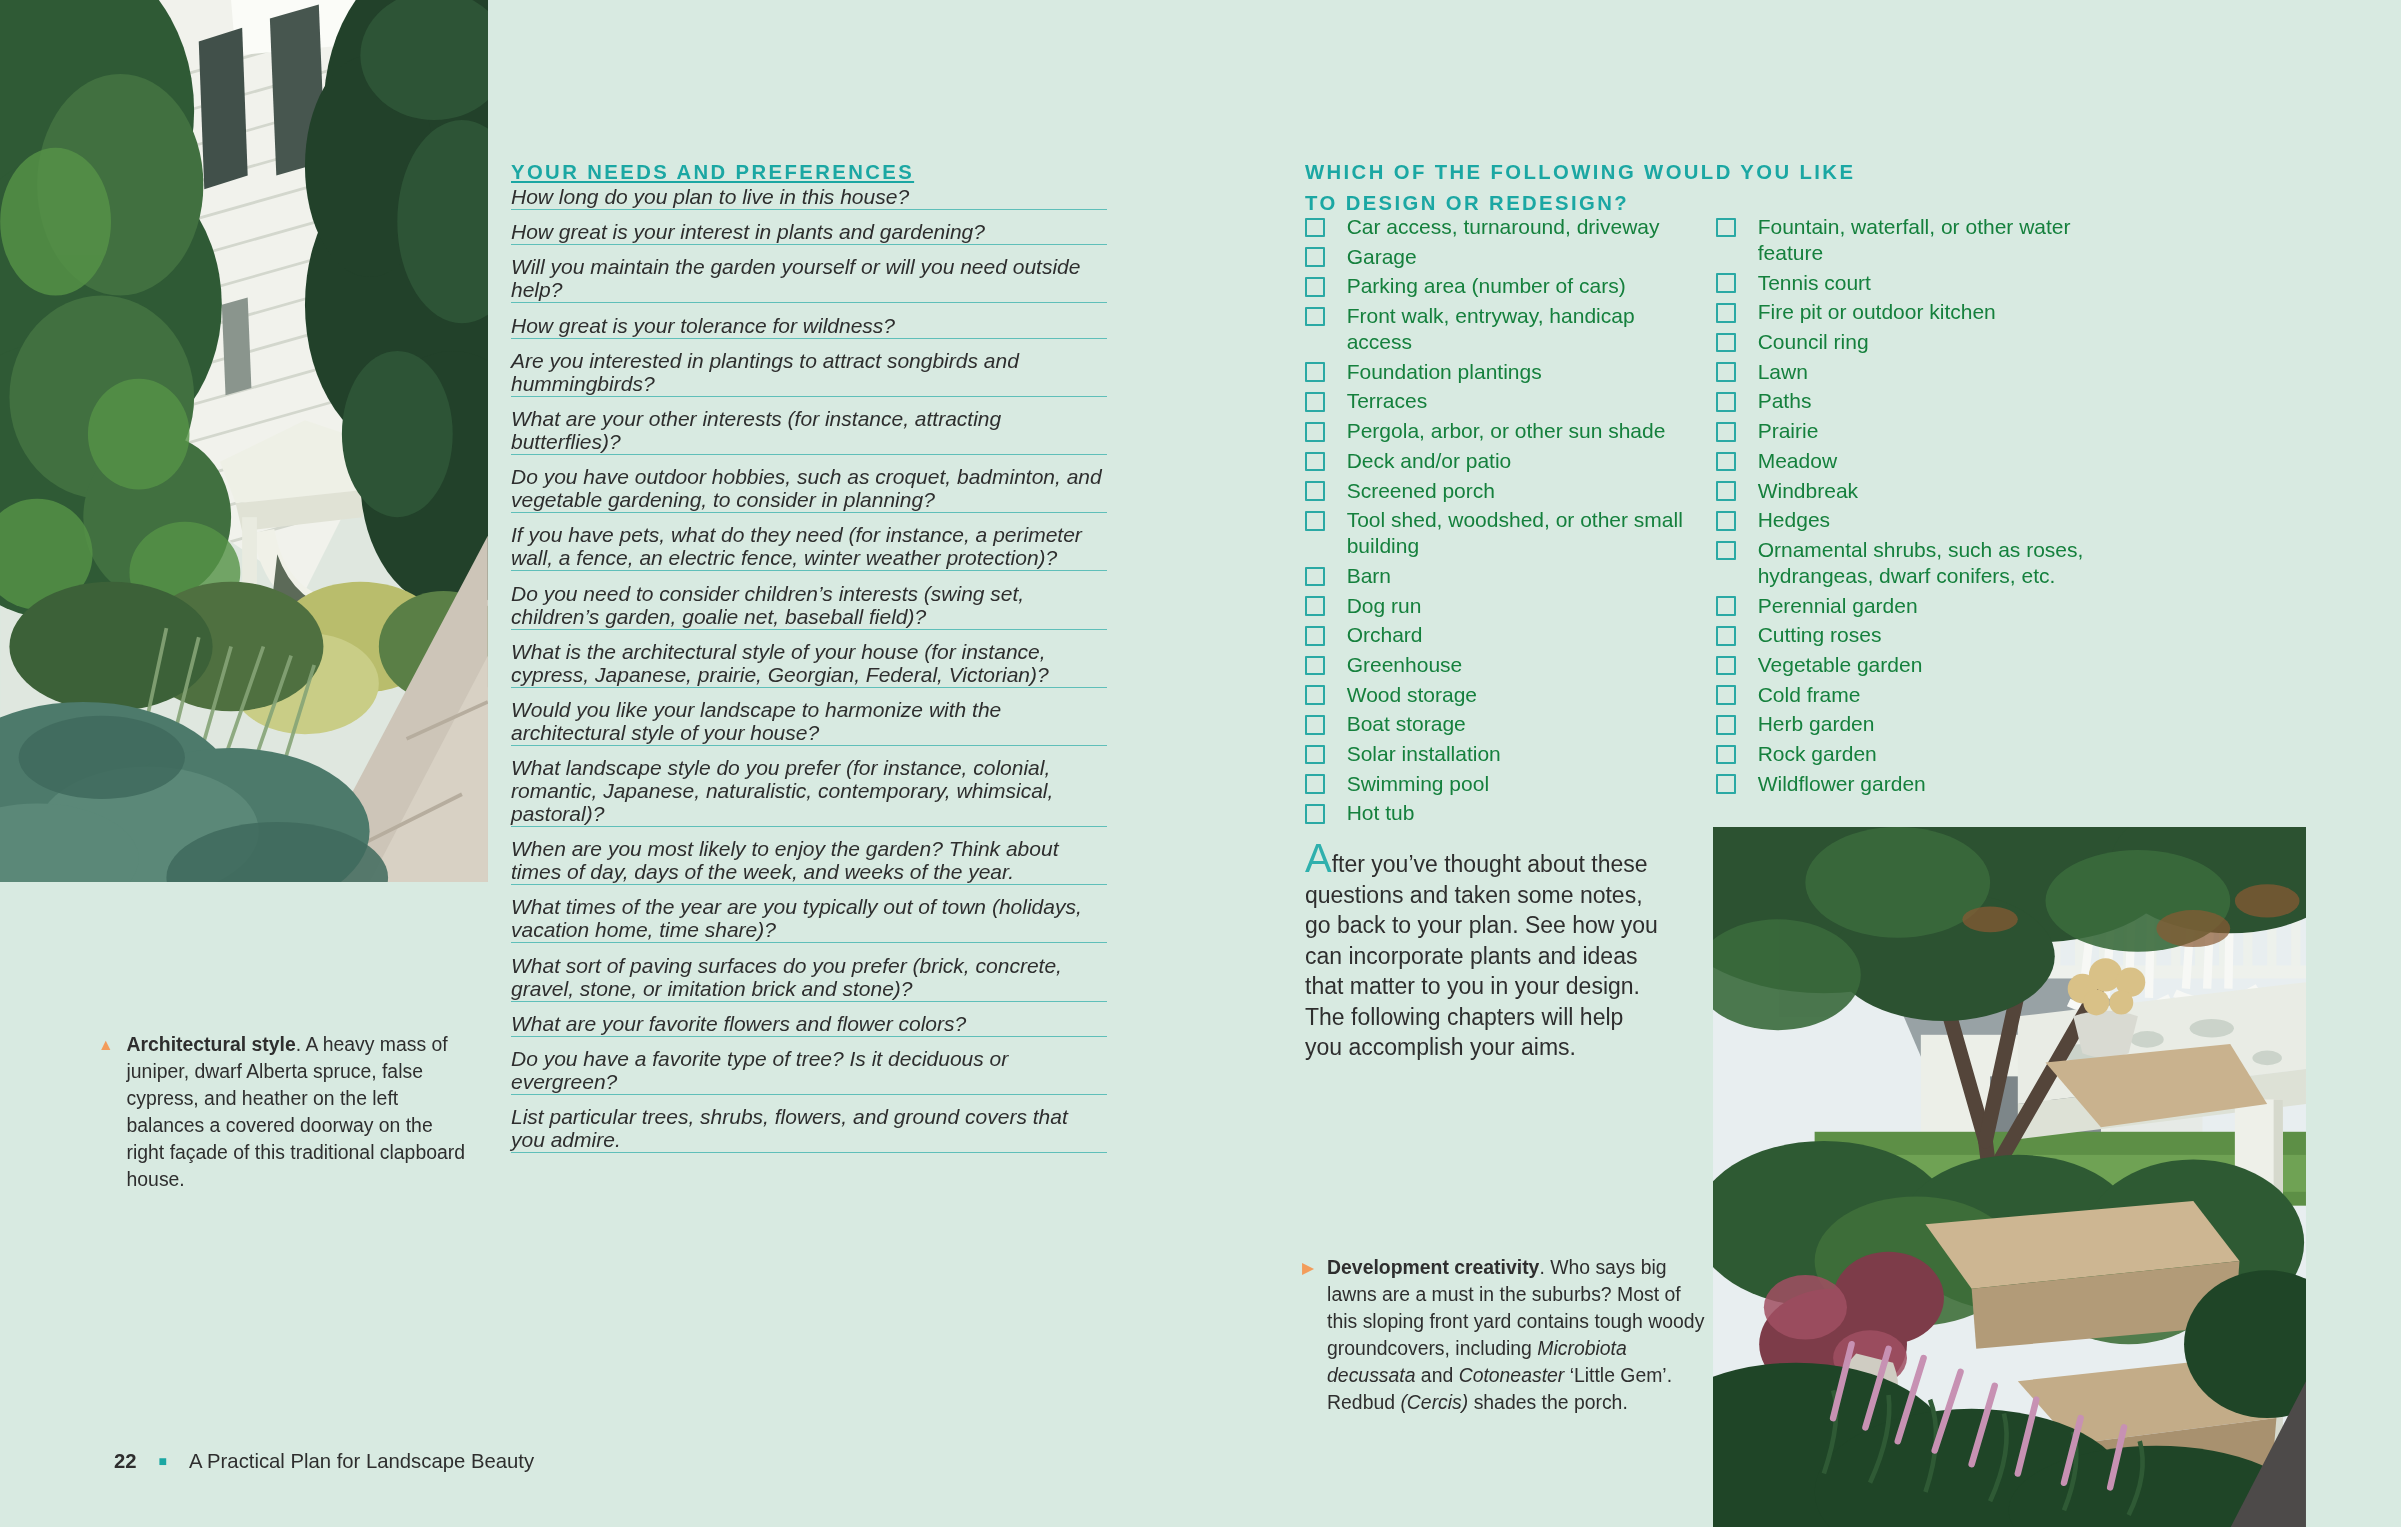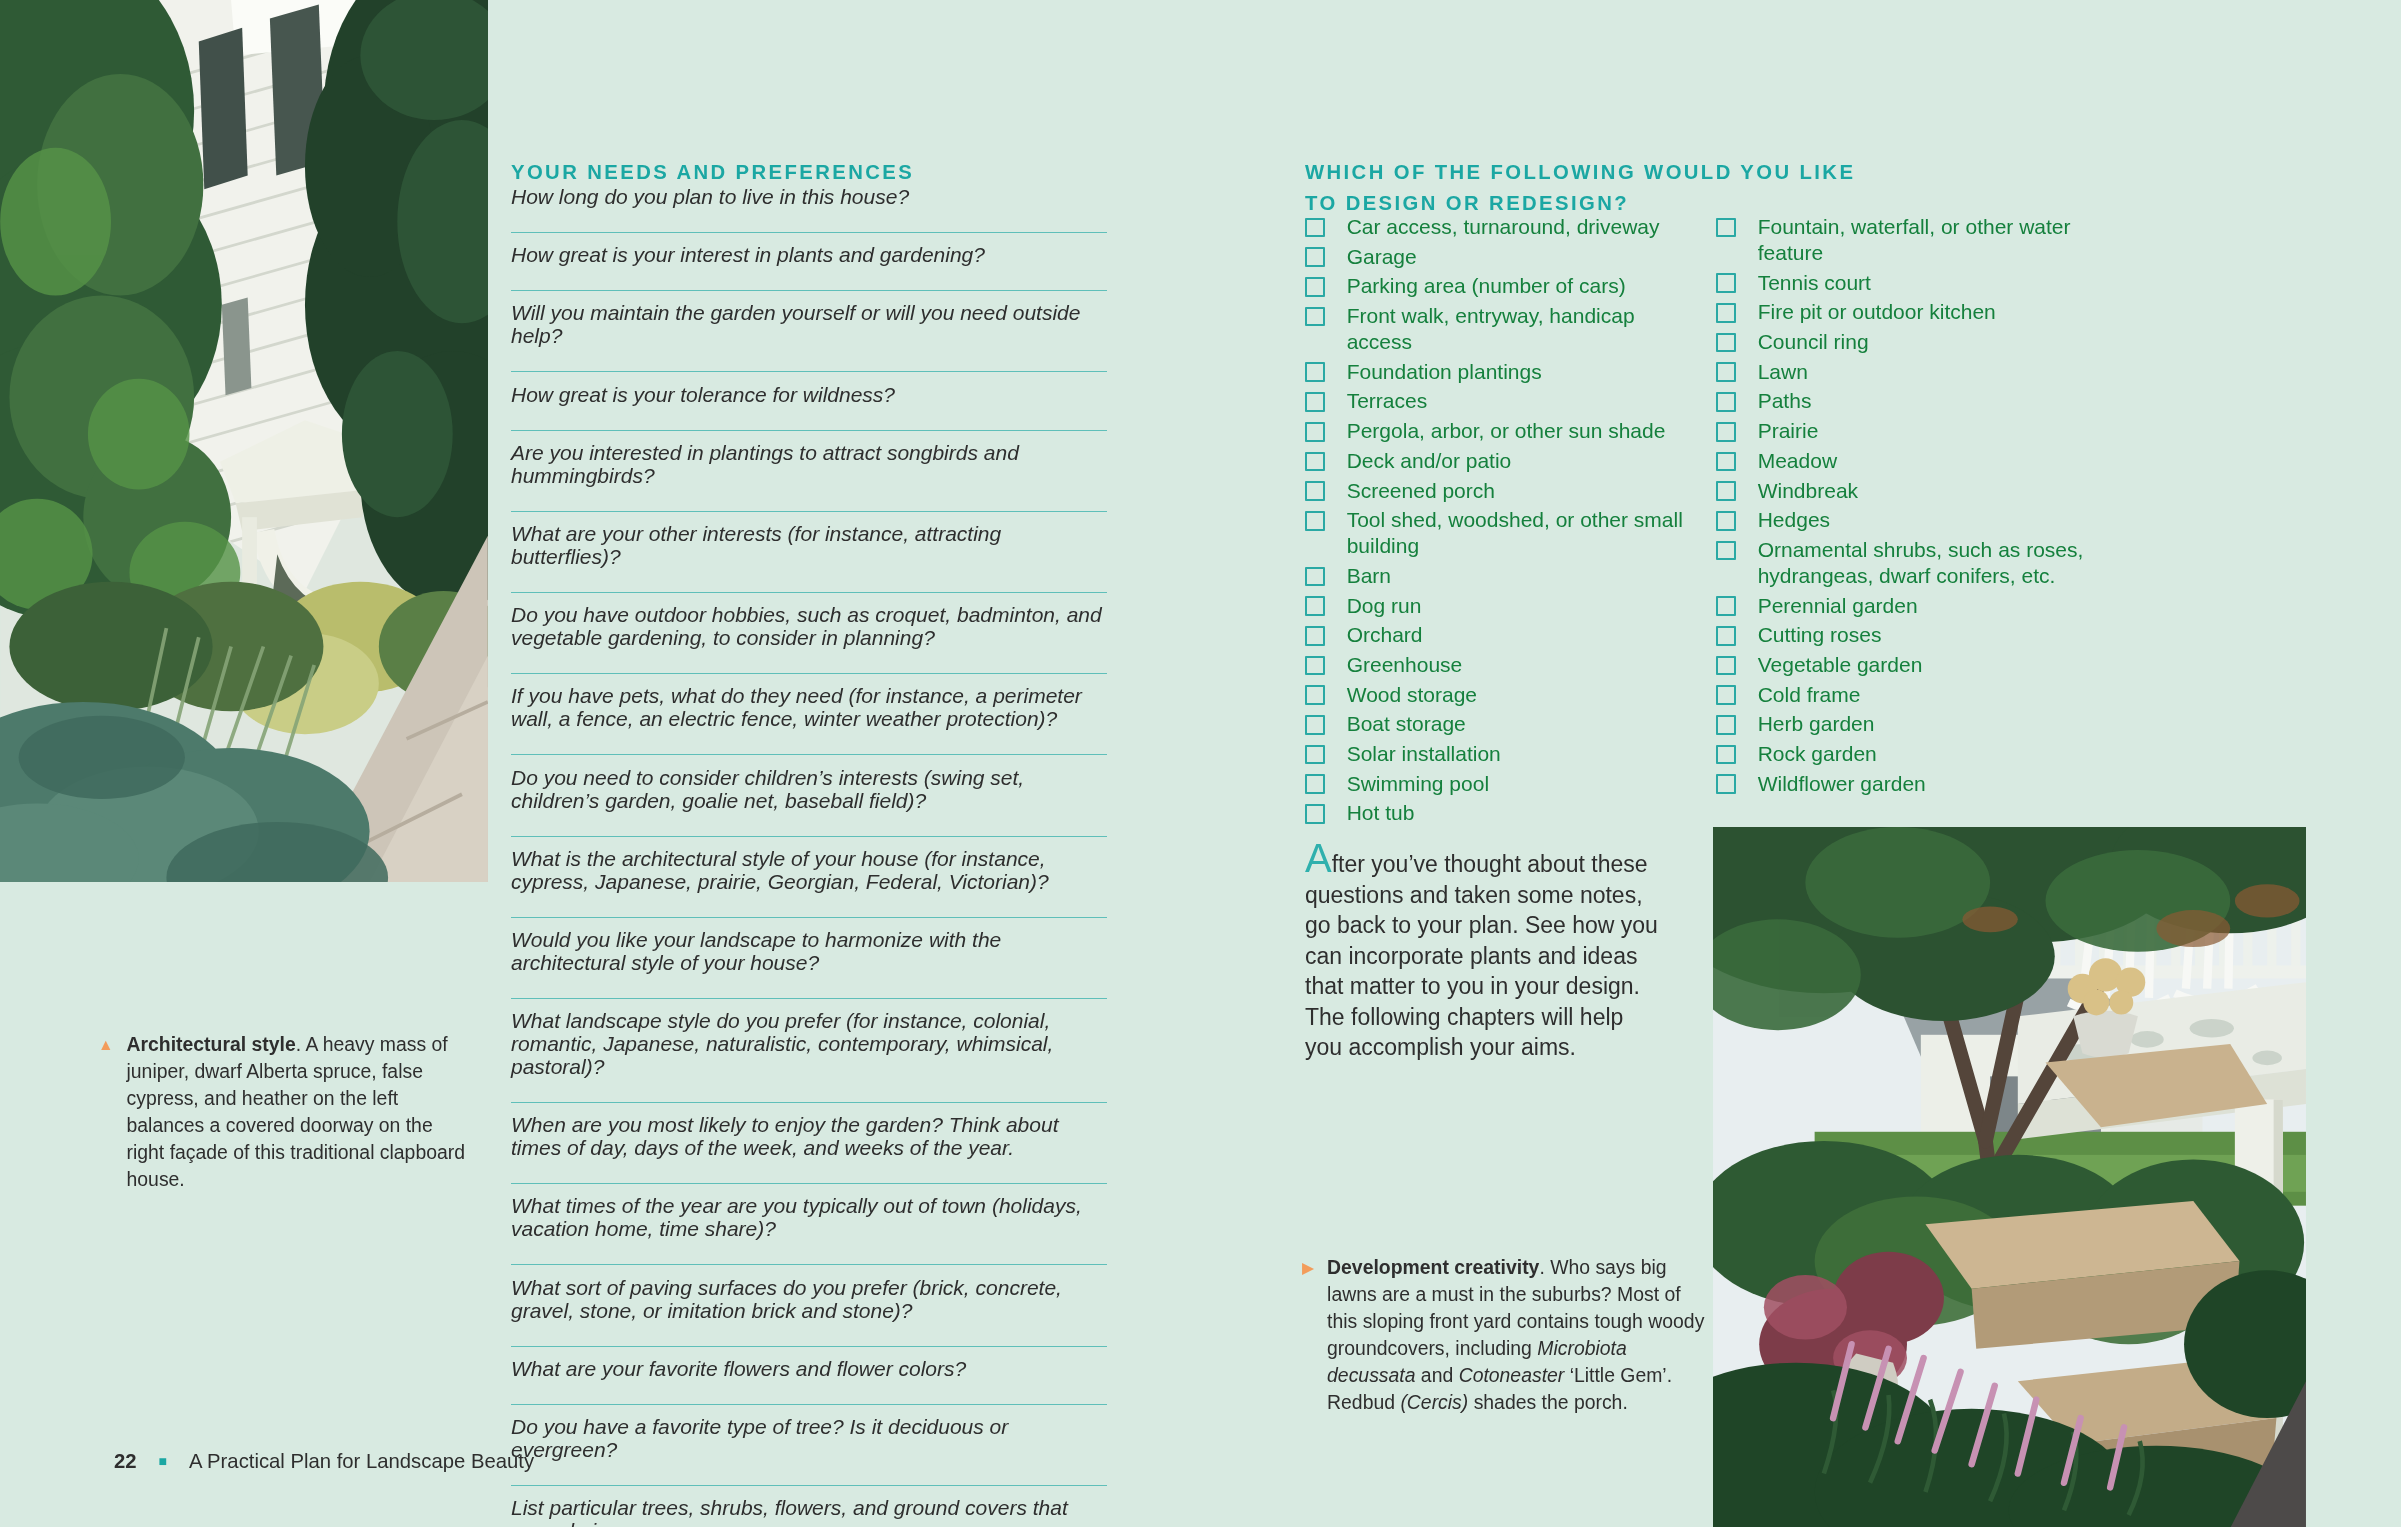--- a/index.html
+++ b/index.html
@@ -13,31 +13,31 @@
   .photo{position:absolute; overflow:hidden;}
   .photo svg{display:block;}
   #photo-left{left:0; top:150; width:488px; height:882px;}
   #photo-right{left:1713px; top:827px; width:593px; height:701px;}
 
   
   .section-title{
     position:absolute; font-weight:bold; font-size:20.3px; letter-spacing:2.4px;
     color:#1ba7a3; line-height:31px;
   }
-  #questions-title{left:511px; top:140px;}
+  #questions-title{left:511px; top:140px;text-decoration:underline;}
   #checklist-title{left:1305px; top:140px;}
 
   
   #questions-list{
     position:absolute; left:511px; top:185px; width:596px;
     list-style:none; margin:0; padding:0;
   }
   #questions-list li{
     font-style:italic; font-size:21px; line-height:23px; color:#2e2e2e;
-    border-bottom:1.8px solid #5fbfb9; padding-bottom:24px; margin-bottom:10.2px;
+    border-bottom:1.8px solid #5fbfb9; padding-bottom:1px; margin-bottom:10.2px;
   }
 
   
   .check-col{position:absolute; list-style:none; margin:0; padding:0; top:214px;}
   #check-col-1{left:1305px; width:397px;}
   #check-col-2{left:1716px; width:379px;}
   .check-col li{display:flex; align-items:flex-start; margin-bottom:3.7px;}
   .cbox{
     flex:0 0 auto; width:15.7px; height:15.7px; border:2.3px solid #2aa9a4;
     margin:3.7px 22px 0 0; background:transparent; border-radius:0.9px;

